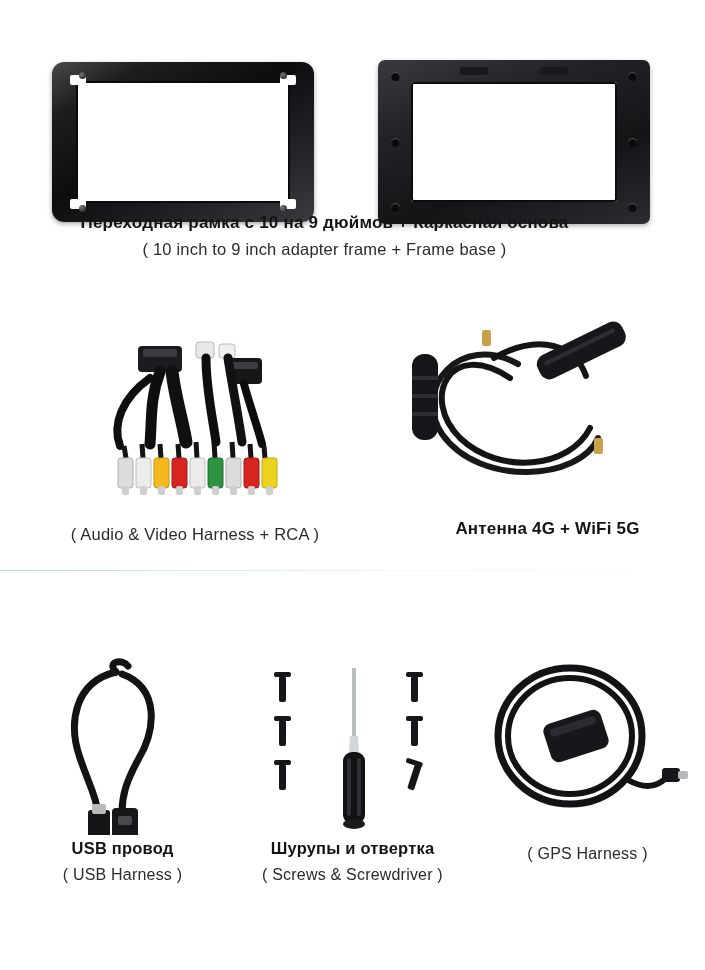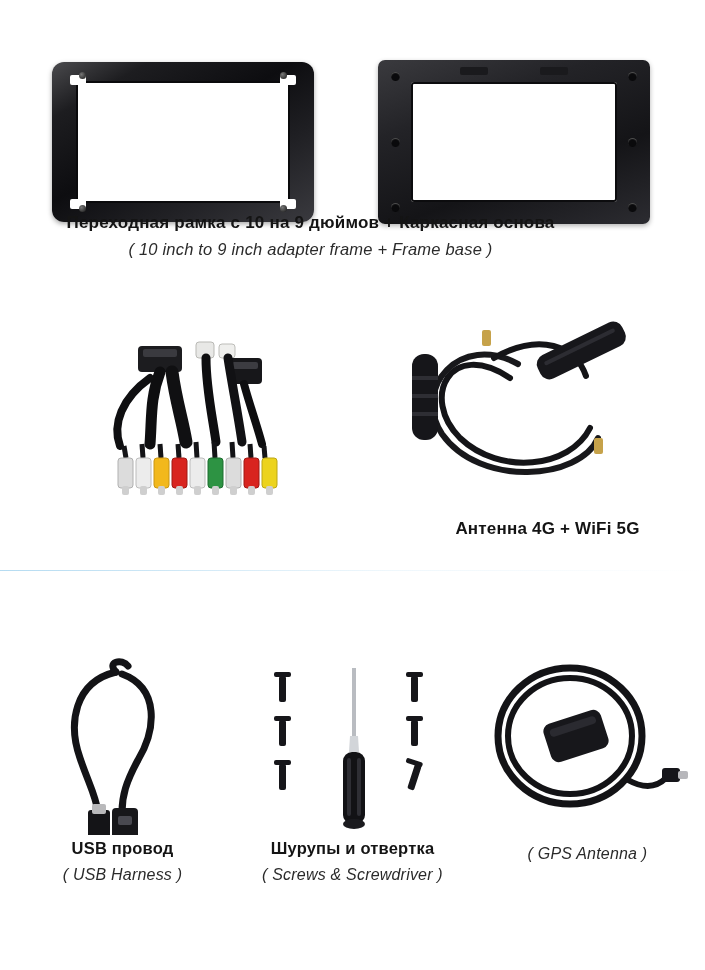--- a/index.html
+++ b/index.html
@@ -33,21 +33,20 @@
     line-height: 1.25;
   }
   .cap-en {
     font-size: 16.5px;
     font-weight: normal;
     color: #2b2b2b;
     text-align: center;
     letter-spacing: 0.2px;
     line-height: 1.3;
     margin-top: 6px;
-    font-style: italic;
   }
 
   
   .sec1 {
     position: absolute;
     top: 0;
     left: 0;
     width: 705px;
     height: 300px;
   }
@@ -141,21 +140,21 @@
   .frame-b .h6 { right: 13px; top: 50%; margin-top: -4px; }
   .frame-b .tab {
     position: absolute;
     background: #1a1a1d;
     border-radius: 2px;
     z-index: 2;
   }
   .frame-b .t1 { left: 82px; top: 7px; width: 28px; height: 8px; }
   .frame-b .t2 { right: 82px; top: 7px; width: 28px; height: 8px; }
 
-  .sec1 .captions { position: absolute; top: 212px; left: 0; width: 621px; }
+  .sec1 .captions { position: absolute; top: 212px; left: 0; width: 621px; padding-left: 14px; }
 
   
   .sec2 {
     position: absolute;
     top: 318px;
     left: 0;
     width: 705px;
     height: 290px;
   }
   .sec2 .col-l { position: absolute; left: 0; top: 0; width: 390px; }
@@ -282,20 +281,21 @@
             <rect x="176" y="168" width="7" height="9" rx="2"></rect>
             <rect x="194" y="168" width="7" height="9" rx="2"></rect>
             <rect x="212" y="168" width="7" height="9" rx="2"></rect>
             <rect x="230" y="168" width="7" height="9" rx="2"></rect>
             <rect x="248" y="168" width="7" height="9" rx="2"></rect>
             <rect x="266" y="168" width="7" height="9" rx="2"></rect>
           </g>
         </svg>
       </div>
       <div class="captions-l">
+        <div class="cap-en">( Audio &amp; Video Harness + RCA )</div>
       </div>
     </div>
 
     <div class="col-r">
       <div class="art-box">
         <svg width="315" height="190" viewBox="0 0 315 190">
 
           <path d="M120 60 C60 20 30 80 70 120 C110 158 180 150 200 110" stroke="#141417" stroke-width="6" fill="none" stroke-linecap="round"></path>
           <path d="M128 46 C70 14 22 70 52 116 C90 170 190 162 208 120" stroke="#18181b" stroke-width="6" fill="none" stroke-linecap="round"></path>
           <path d="M104 40 C150 14 186 28 196 58" stroke="#141417" stroke-width="6" fill="none" stroke-linecap="round"></path>
@@ -390,18 +390,18 @@
           <g transform="rotate(-18 106 96)">
             <rect x="76" y="76" width="60" height="40" rx="8" fill="#17171b"></rect>
             <rect x="82" y="82" width="48" height="8" rx="4" fill="#2a2a30"></rect>
           </g>
 
           <rect x="192" y="128" width="18" height="14" rx="3" fill="#15151a"></rect>
           <rect x="208" y="131" width="10" height="8" rx="2" fill="#b7b7bb"></rect>
         </svg>
       </div>
       <div class="captions">
-        <div class="cap-en small">( GPS Antenna )</div>
+        <div class="cap-en small">( GPS Harness )</div>
       </div>
     </div>
   </div>
 
 </div>
 
 </body></html>

